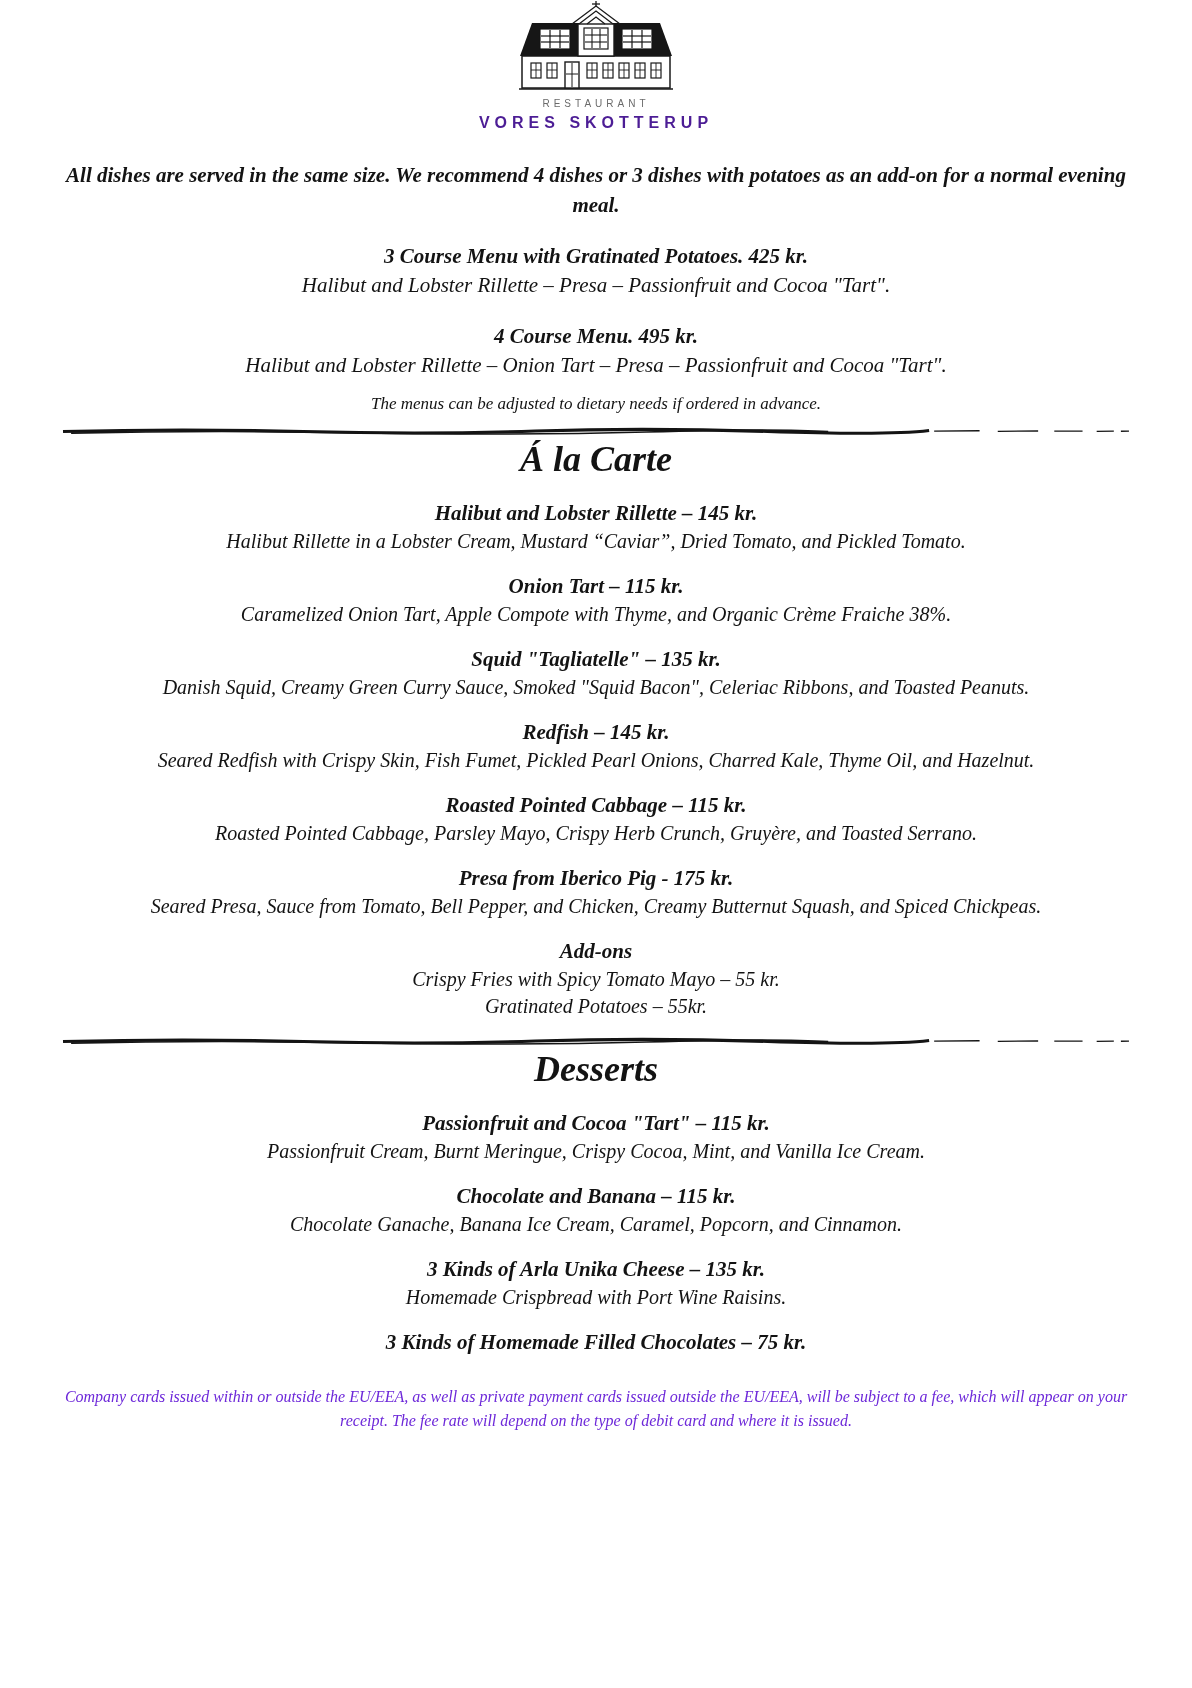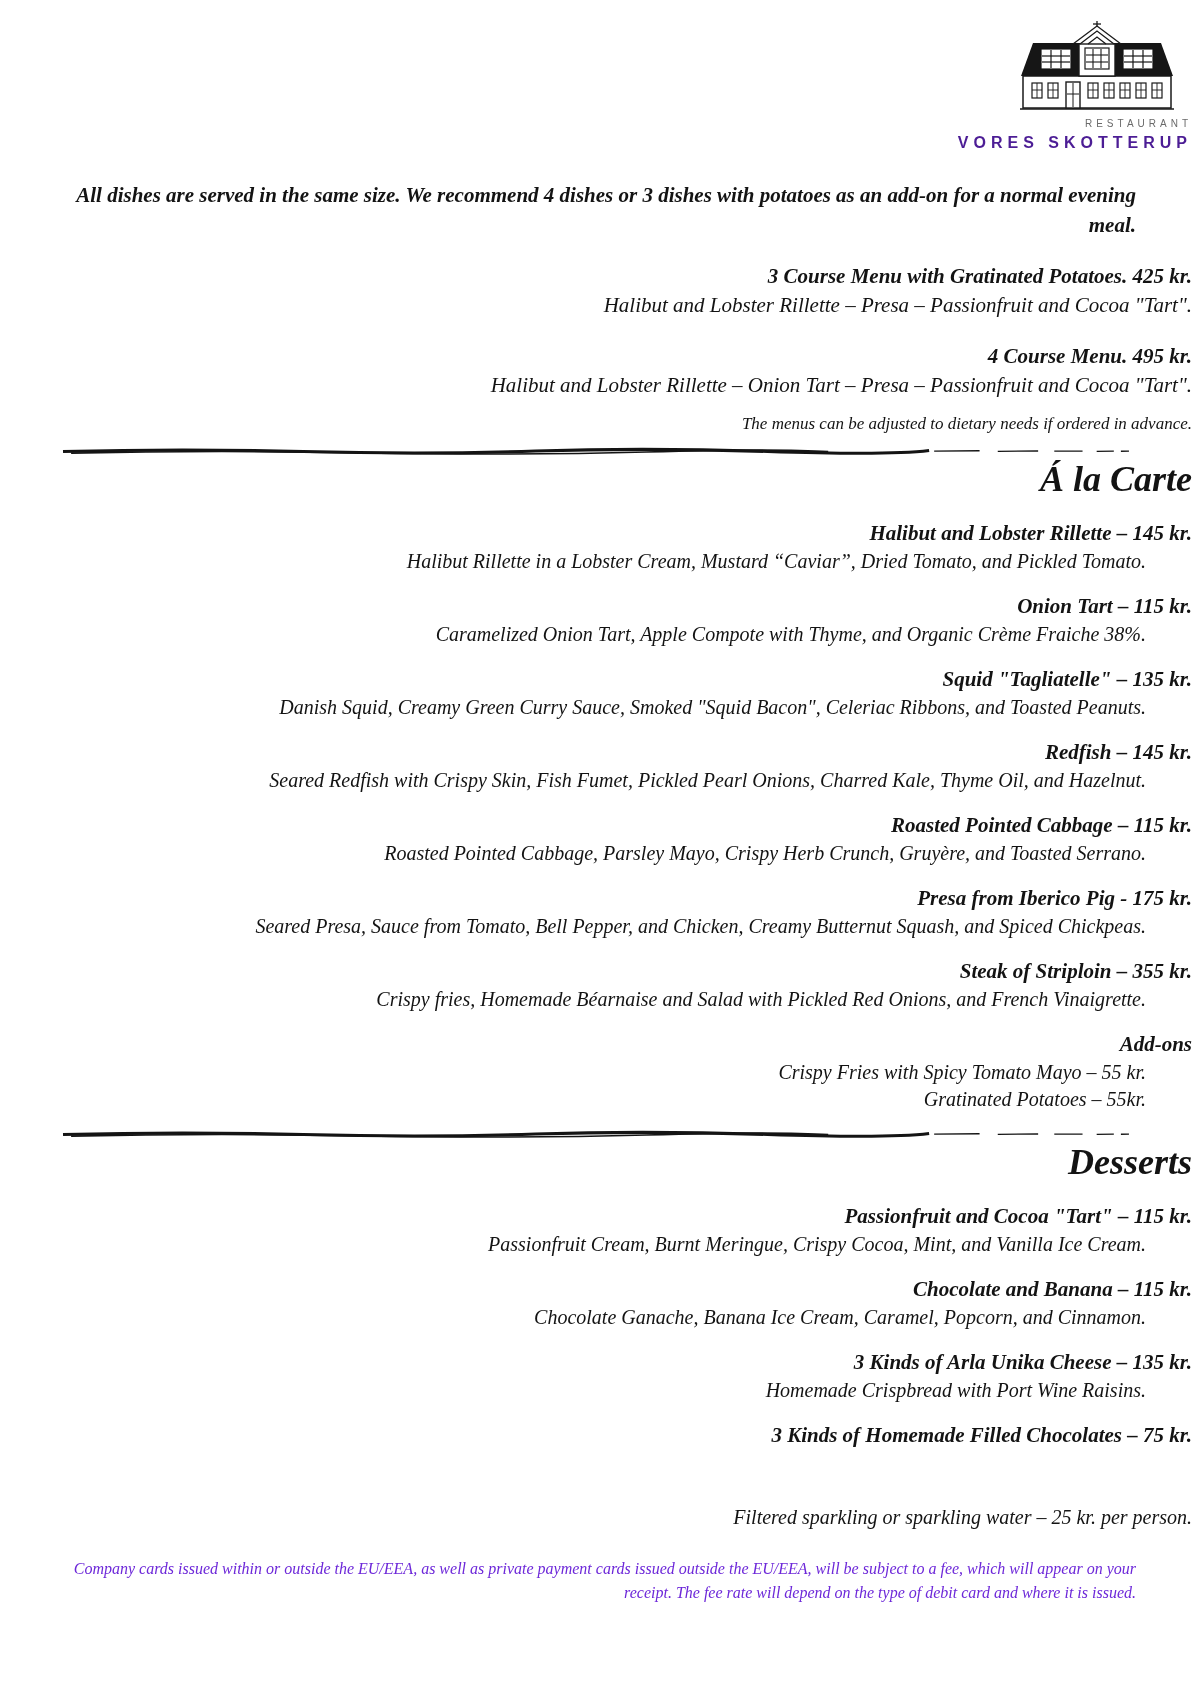--- a/index.html
+++ b/index.html
@@ -3,21 +3,21 @@
 <meta charset="utf-8">
 <style>
   html, body { margin: 0; padding: 0; }
   body {
     width: 1192px; height: 1688px;
     background: #ffffff;
     color: #131313;
     font-family: "Liberation Serif", serif;
     overflow: hidden;
   }
-  .page { text-align: right; padding-top: 20px; }
+  .page { text-align: center; padding-top: 0; }
 
   .logo-wrap { display: inline-block; }
   .brand-restaurant {
     font-family: "Liberation Sans", sans-serif;
     font-size: 10px; letter-spacing: 4px;
     color: #6a6a6a; margin-top: 2px;
   }
   .brand-name {
     font-family: "Liberation Sans", sans-serif;
     font-size: 16px; font-weight: bold; letter-spacing: 5px;
@@ -175,24 +175,20 @@
   </div>
   <div class="menu-item">
     <div class="item-title">Roasted Pointed Cabbage – 115 kr.</div>
     <div class="item-desc">Roasted Pointed Cabbage, Parsley Mayo, Crispy Herb Crunch, Gruyère, and Toasted Serrano.</div>
   </div>
   <div class="menu-item">
     <div class="item-title">Presa from Iberico Pig - 175 kr.</div>
     <div class="item-desc">Seared Presa, Sauce from Tomato, Bell Pepper, and Chicken, Creamy Butternut Squash, and Spiced Chickpeas.</div>
   </div>
   <div class="menu-item">
-    <div class="item-title">Steak of Striploin – 355 kr.</div>
-    <div class="item-desc">Crispy fries, Homemade Béarnaise and Salad with Pickled Red Onions, and French Vinaigrette.</div>
-  </div>
-  <div class="menu-item">
     <div class="item-title">Add-ons</div>
     <div class="item-desc">Crispy Fries with Spicy Tomato Mayo – 55 kr.</div>
     <div class="item-desc">Gratinated Potatoes – 55kr.</div>
   </div>
 
   
   <svg class="divider" viewBox="0 0 1060 10" preserveAspectRatio="none" aria-hidden="true">
     <path d="M2,5 Q120,1.5 240,5 T470,4.5 T700,5 T860,4" stroke="#141414" stroke-width="3.4" fill="none"></path>
     <path d="M10,6.8 Q150,3.5 300,6.5 T580,5.5 T760,5.2" stroke="#141414" stroke-width="1.8" fill="none"></path>
     <path d="M865,4.6 L910,4.2 M928,4.8 L968,4.4 M984,4.6 L1012,4.5 M1026,4.8 L1043,4.6 M1050,4.7 L1058,4.6" stroke="#141414" stroke-width="1.5" fill="none"></path>
@@ -211,18 +207,17 @@
   </div>
   <div class="menu-item">
     <div class="item-title">3 Kinds of Arla Unika Cheese – 135 kr.</div>
     <div class="item-desc">Homemade Crispbread with Port Wine Raisins.</div>
   </div>
   <div class="menu-item">
     <div class="item-title">3 Kinds of Homemade Filled Chocolates – 75 kr.</div>
   </div>
 
   
-  <div class="water-note">Filtered sparkling or sparkling water – 25 kr. per person.</div>
 
   
   <div class="footer-note">Company cards issued within or outside the EU/EEA, as well as private payment cards issued outside the EU/EEA, will be subject to a fee, which will appear on your receipt. The fee rate will depend on the type of debit card and where it is issued.</div>
 
 </div>
 
 </body></html>

